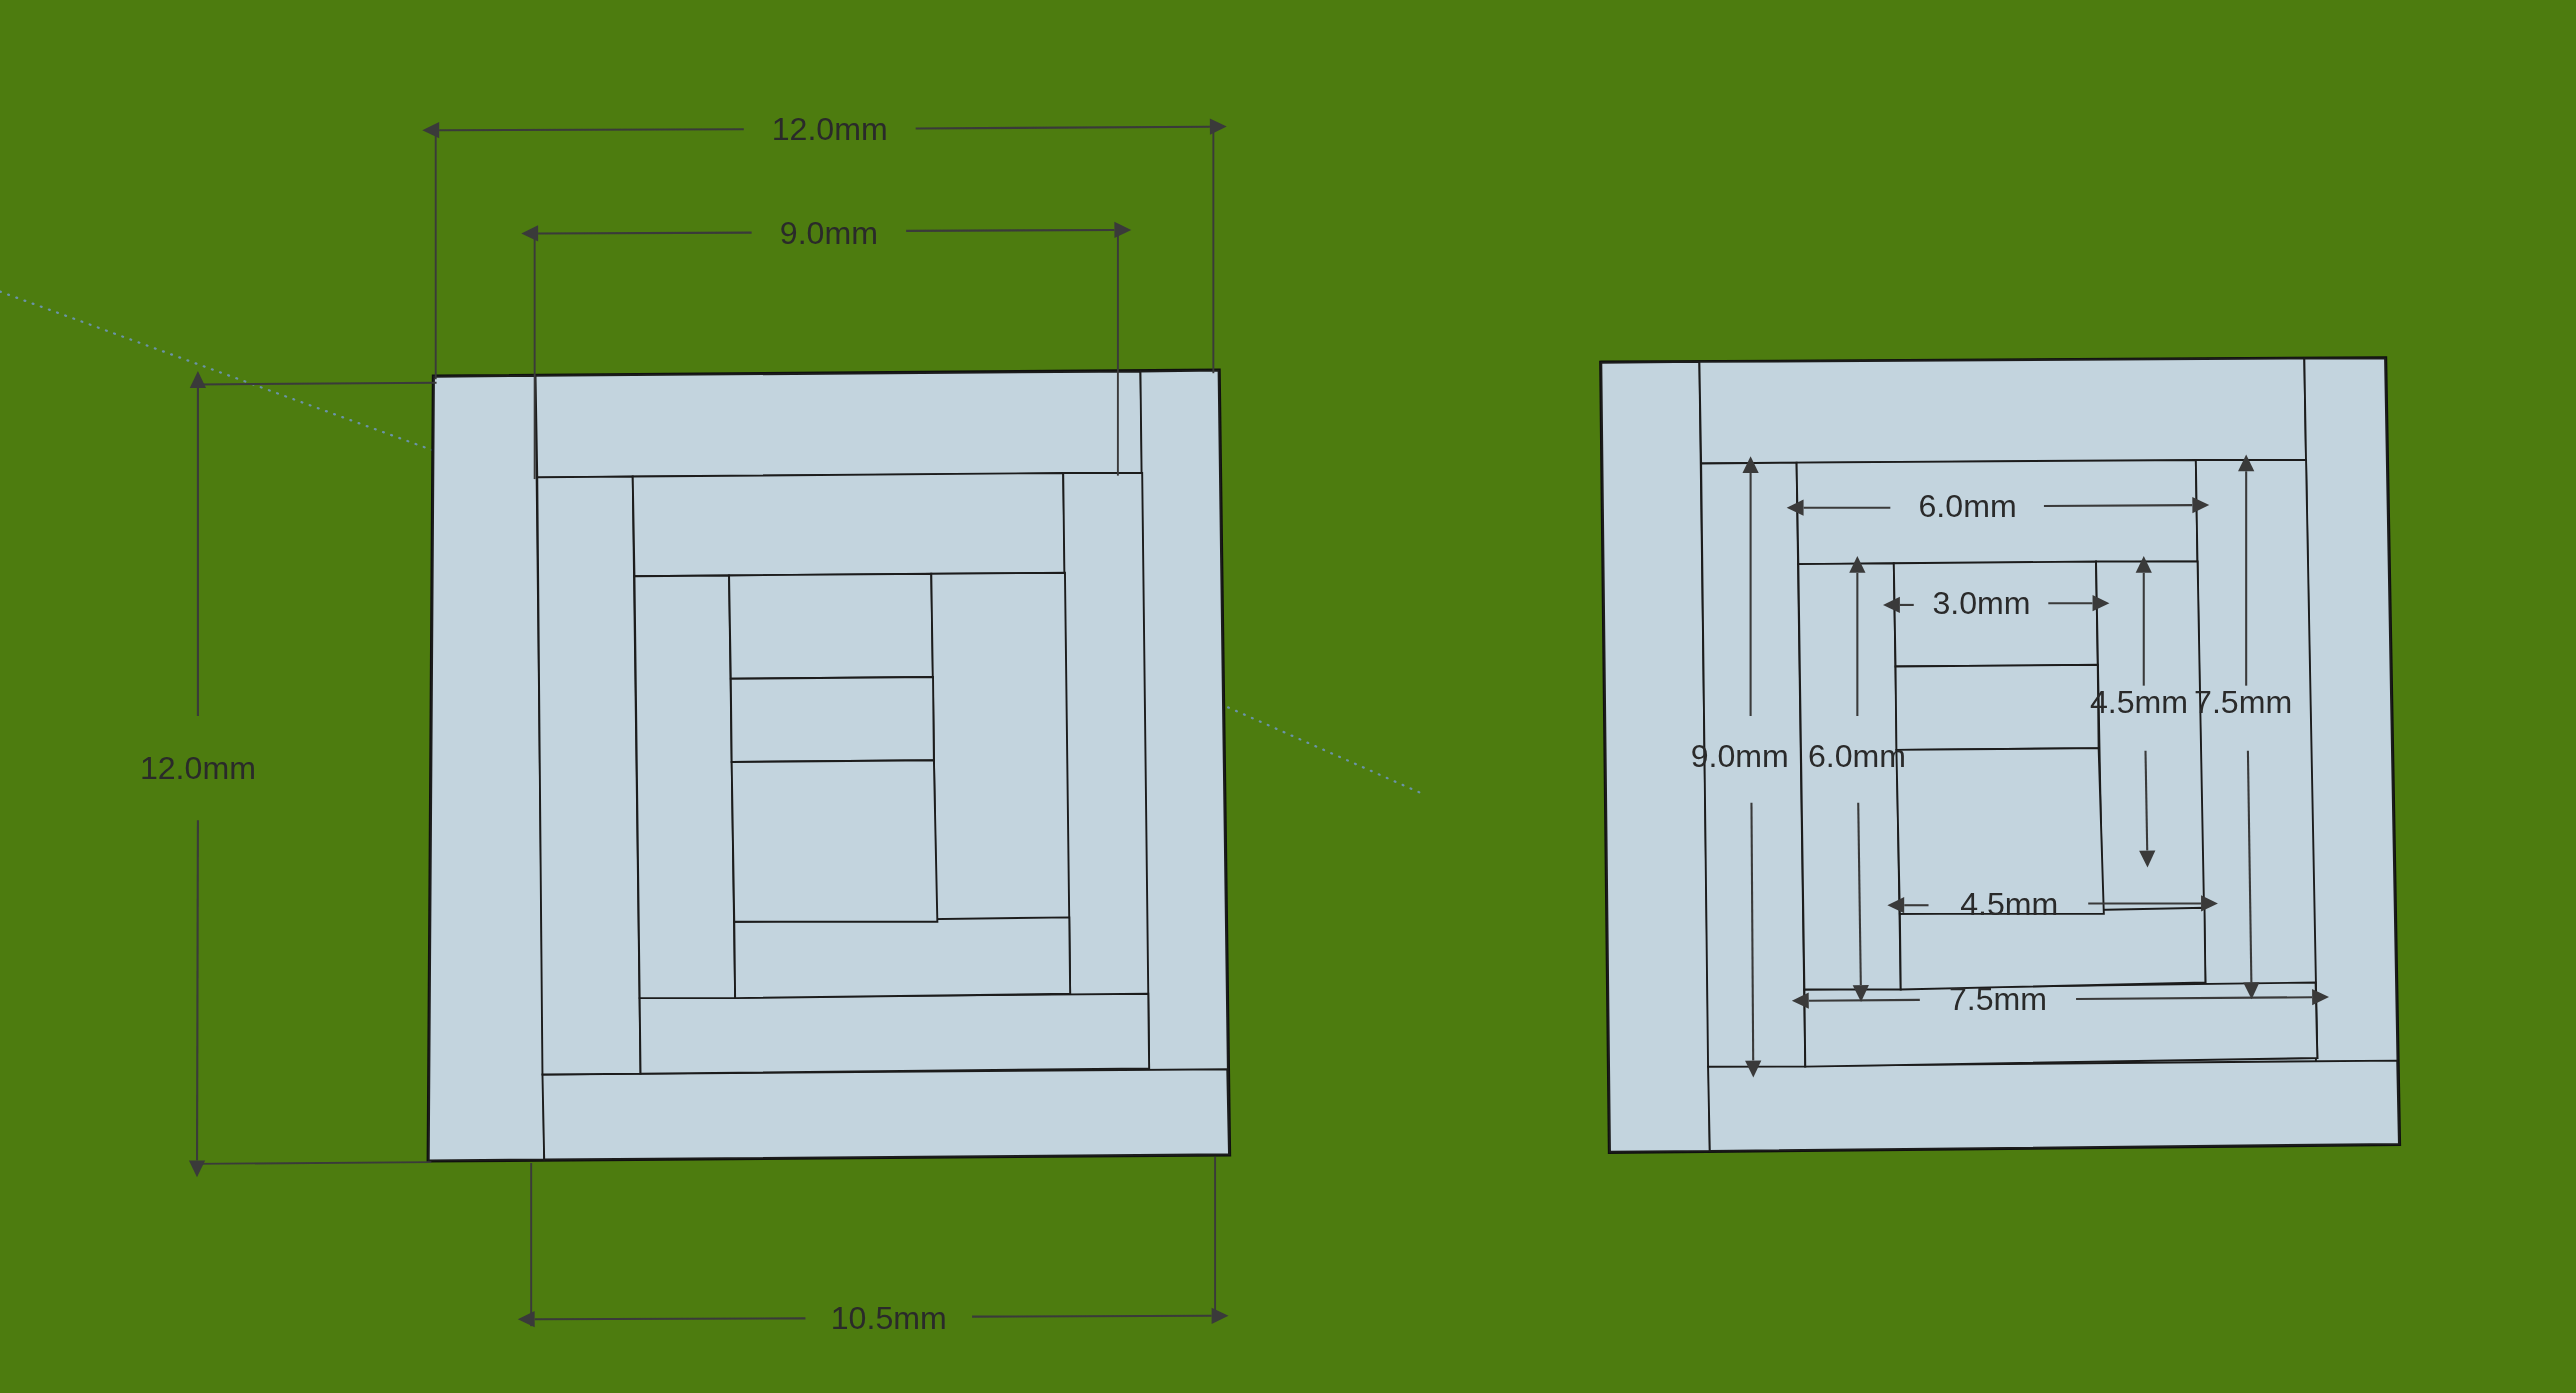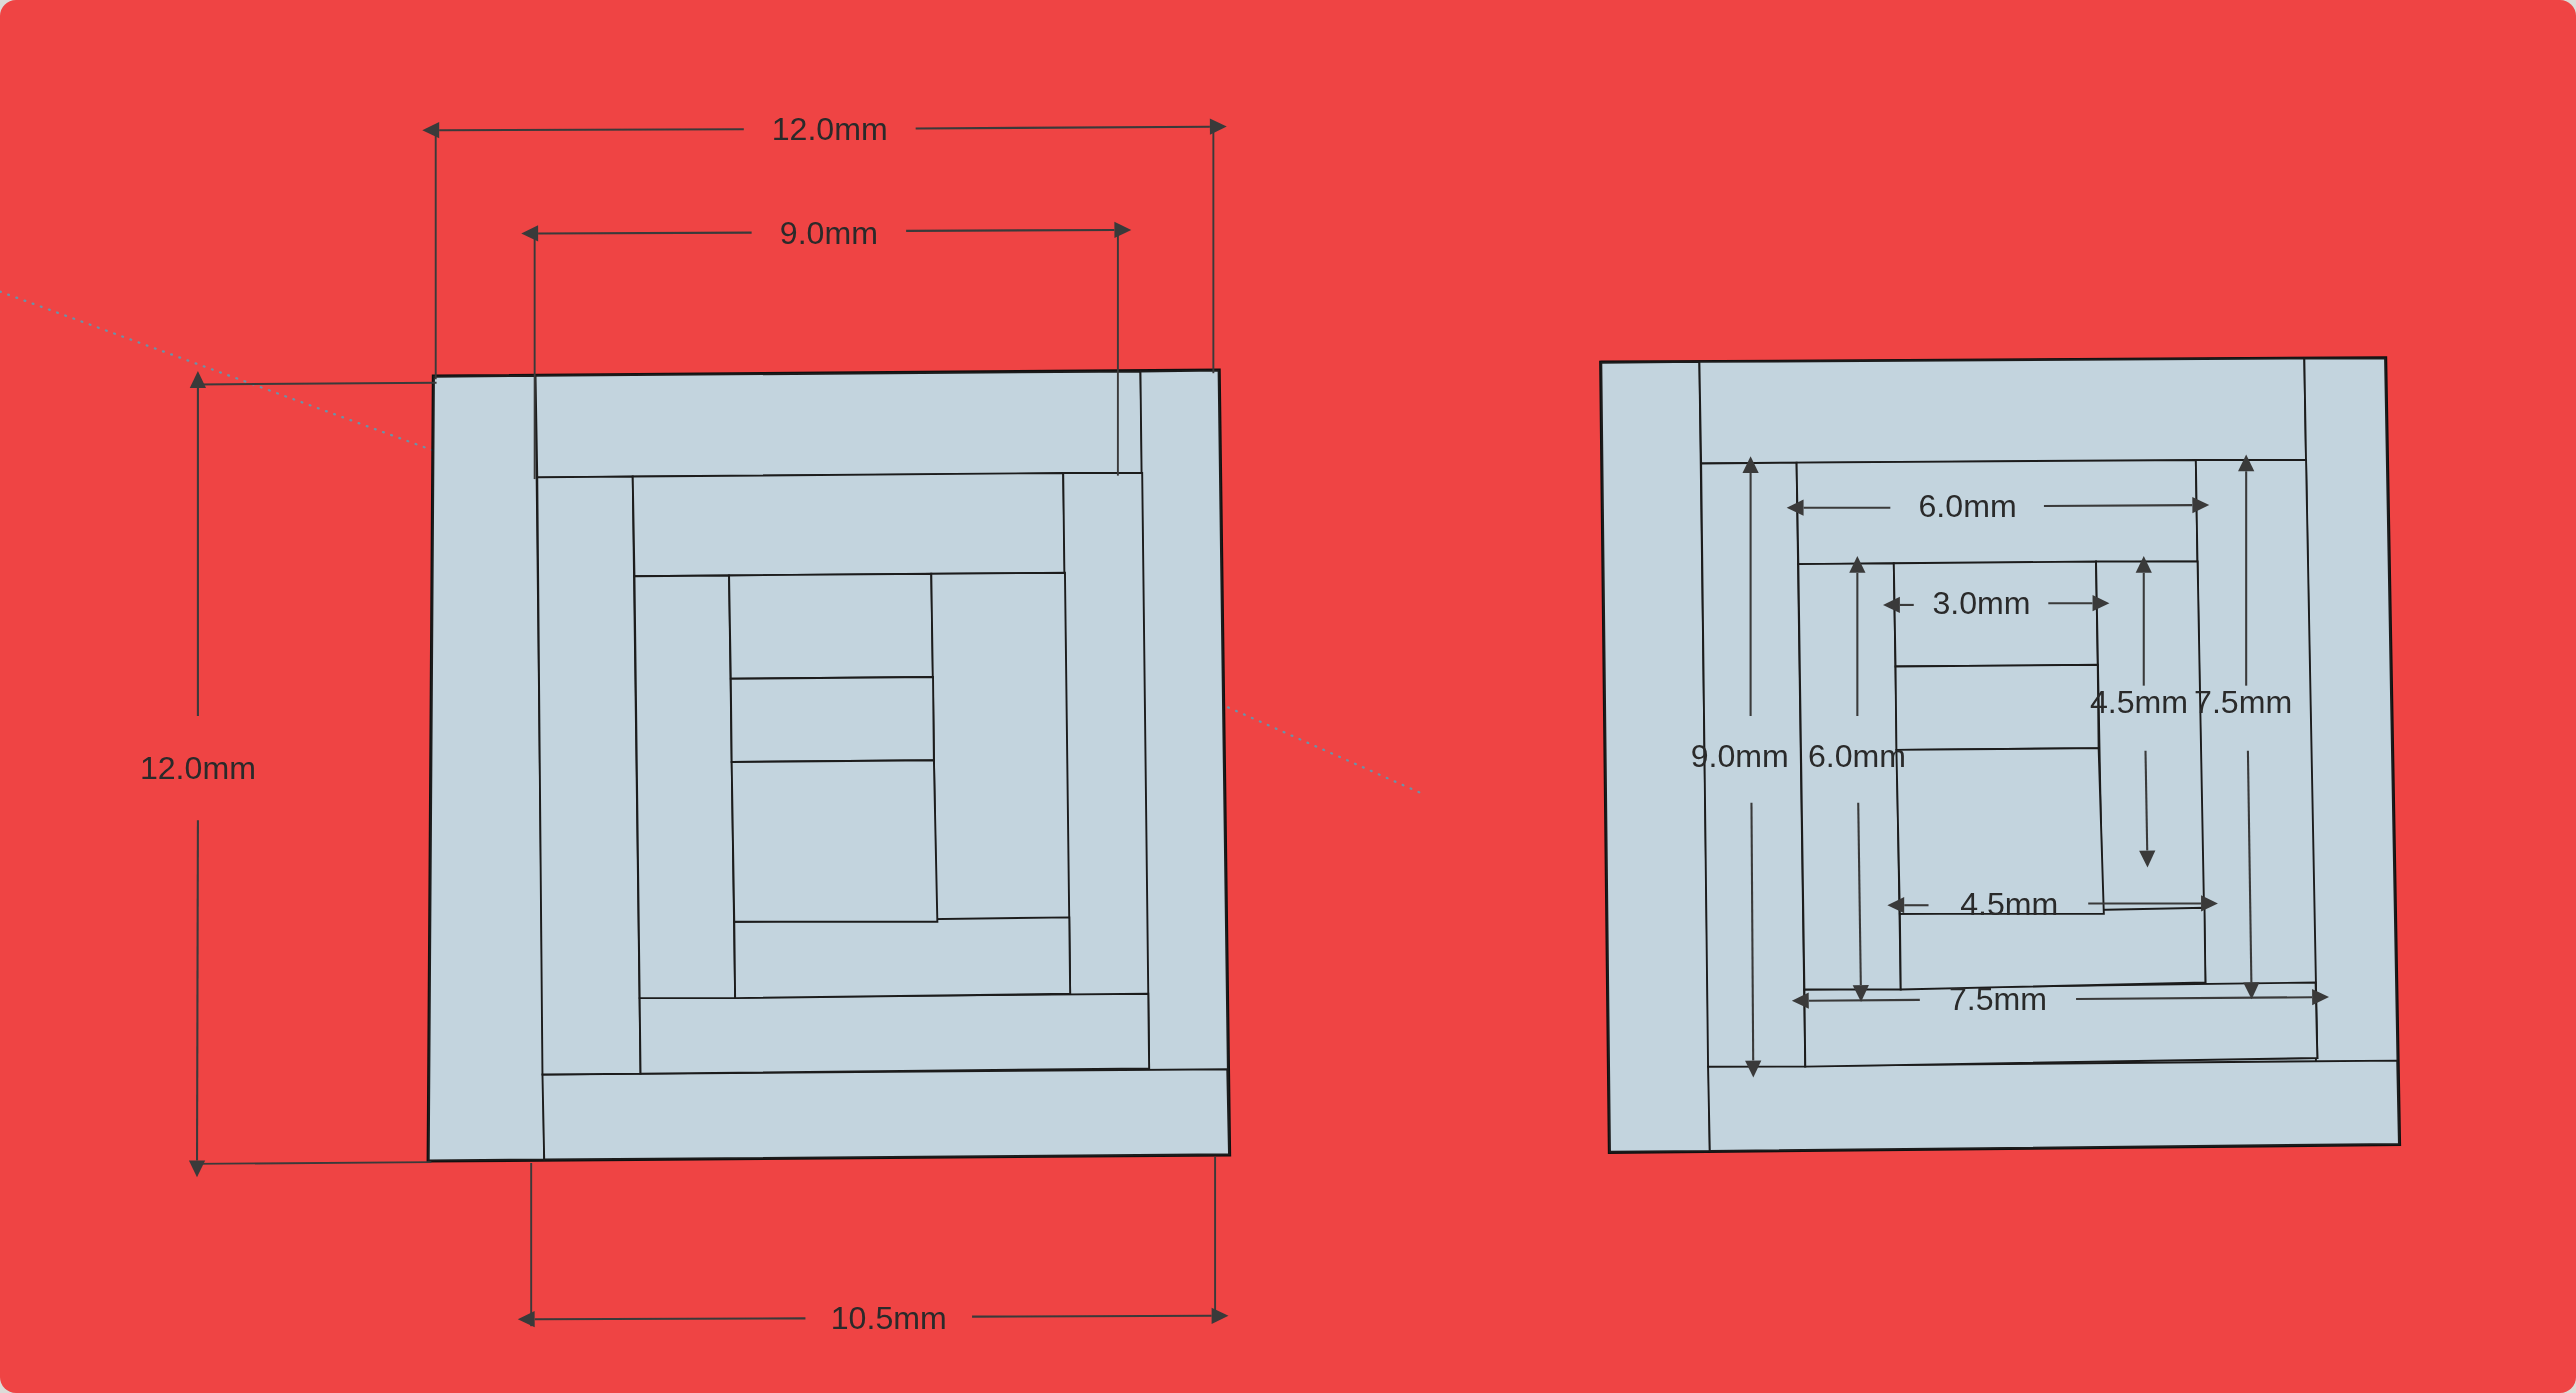--- a/index.html
+++ b/index.html
@@ -4,24 +4,23 @@
 <style>
   html, body {
     margin: 0;
     padding: 0;
     background: #dcdcd8;
   }
   #stage {
     position: relative;
     width: 2576px;
     height: 1393px;
-    background: #ef4444;
+    background: #4d7c0f;
     overflow: hidden;
     font-family: "Liberation Sans", sans-serif;
-    border-radius: 16px;
   }
   #stage svg {
     position: absolute;
     top: 0;
     left: 0;
     width: 2576px;
     height: 1393px;
     display: block;
   }
   .face {

